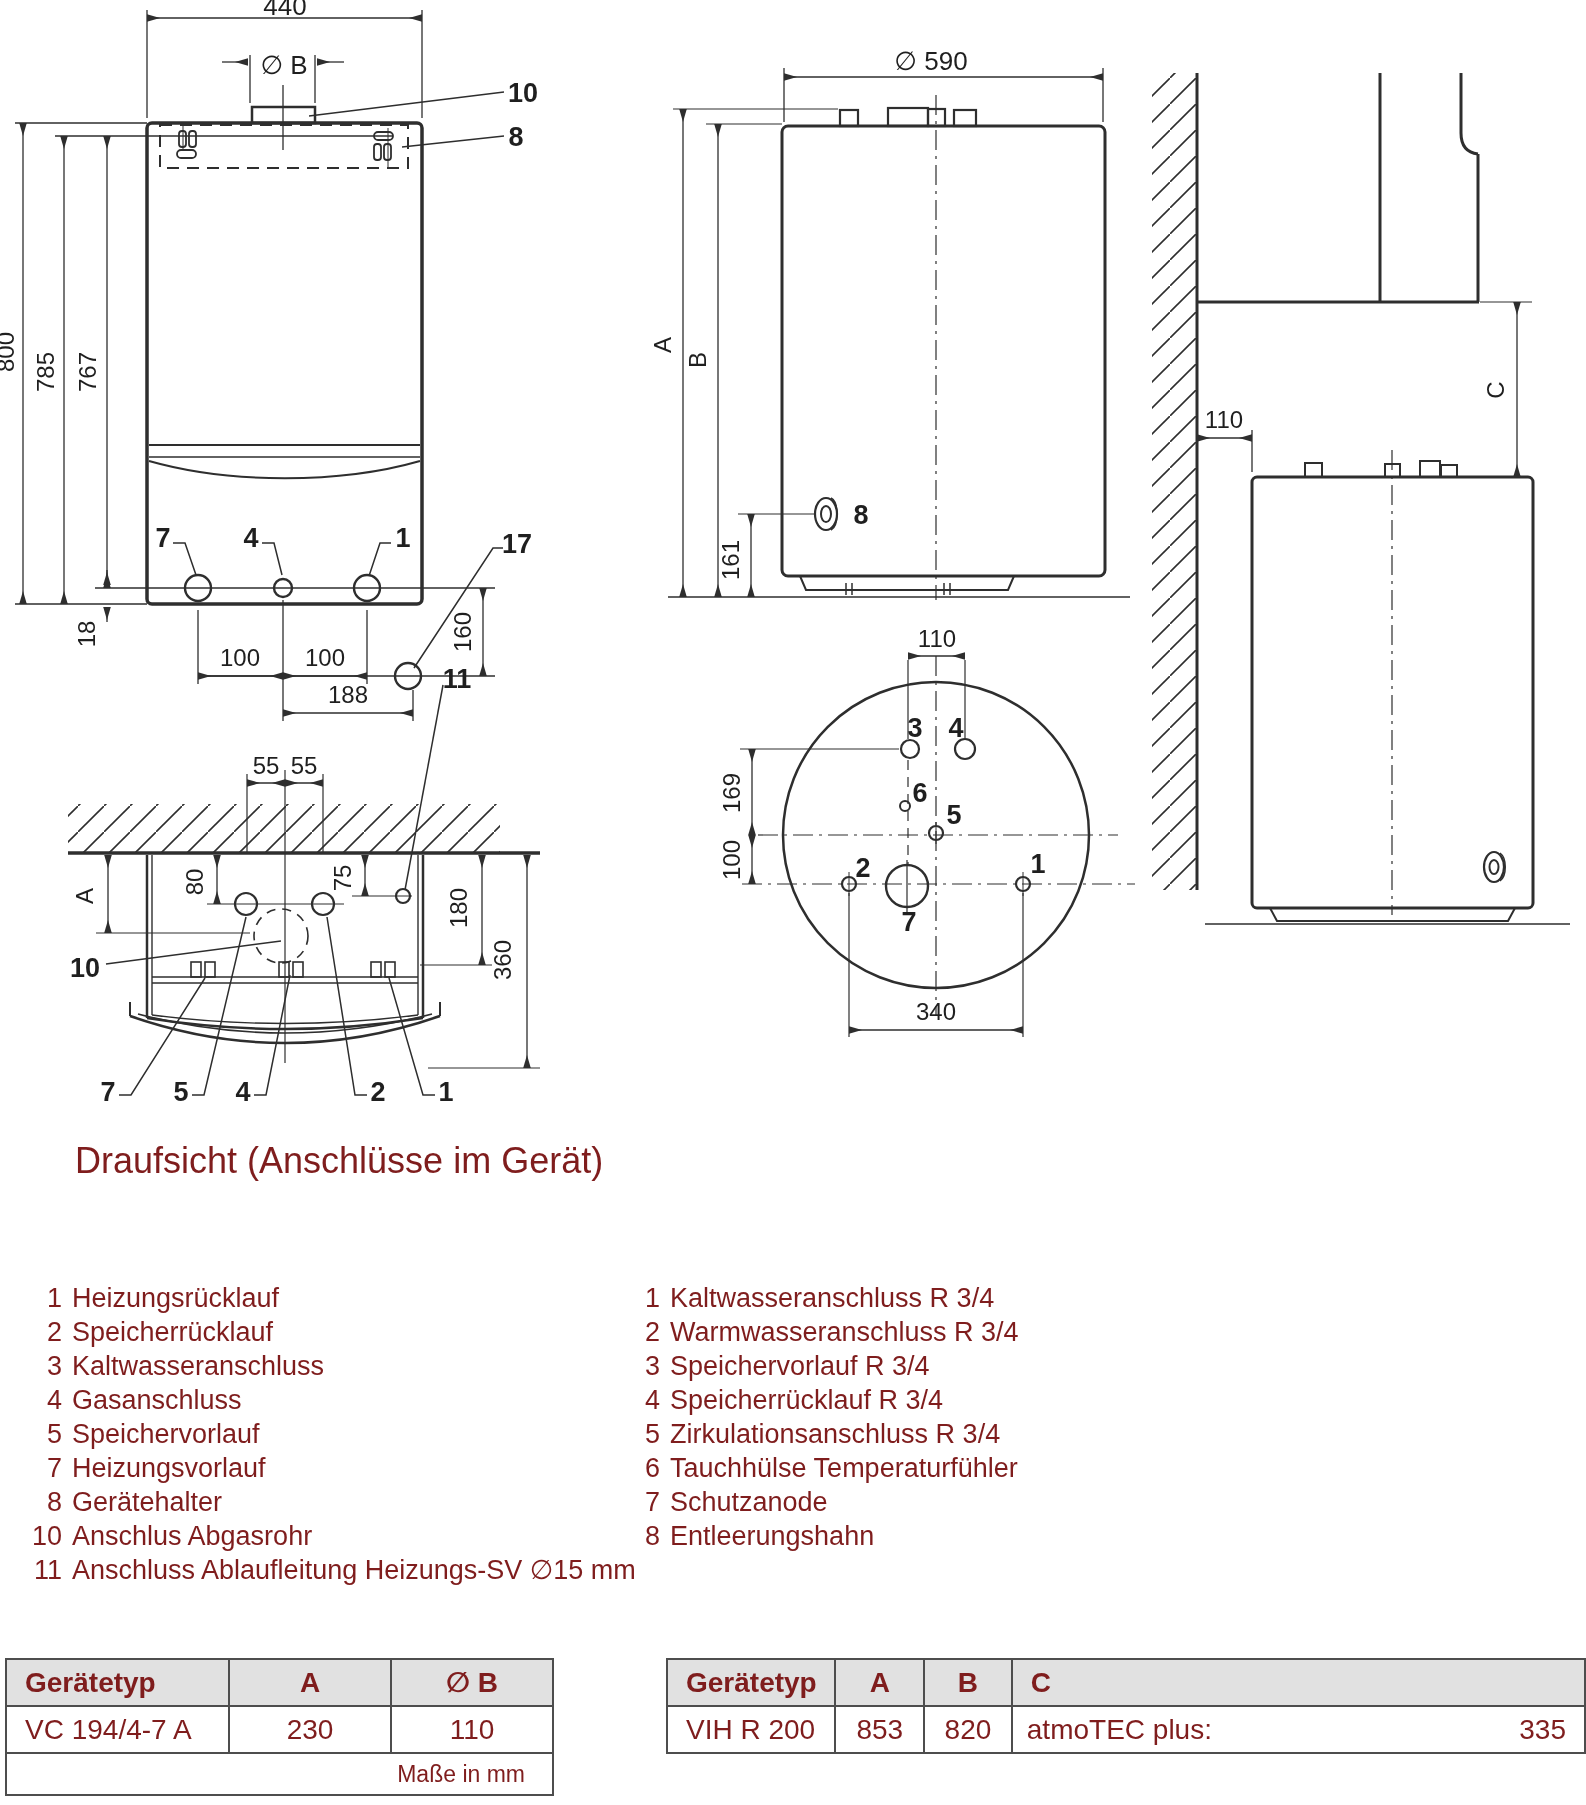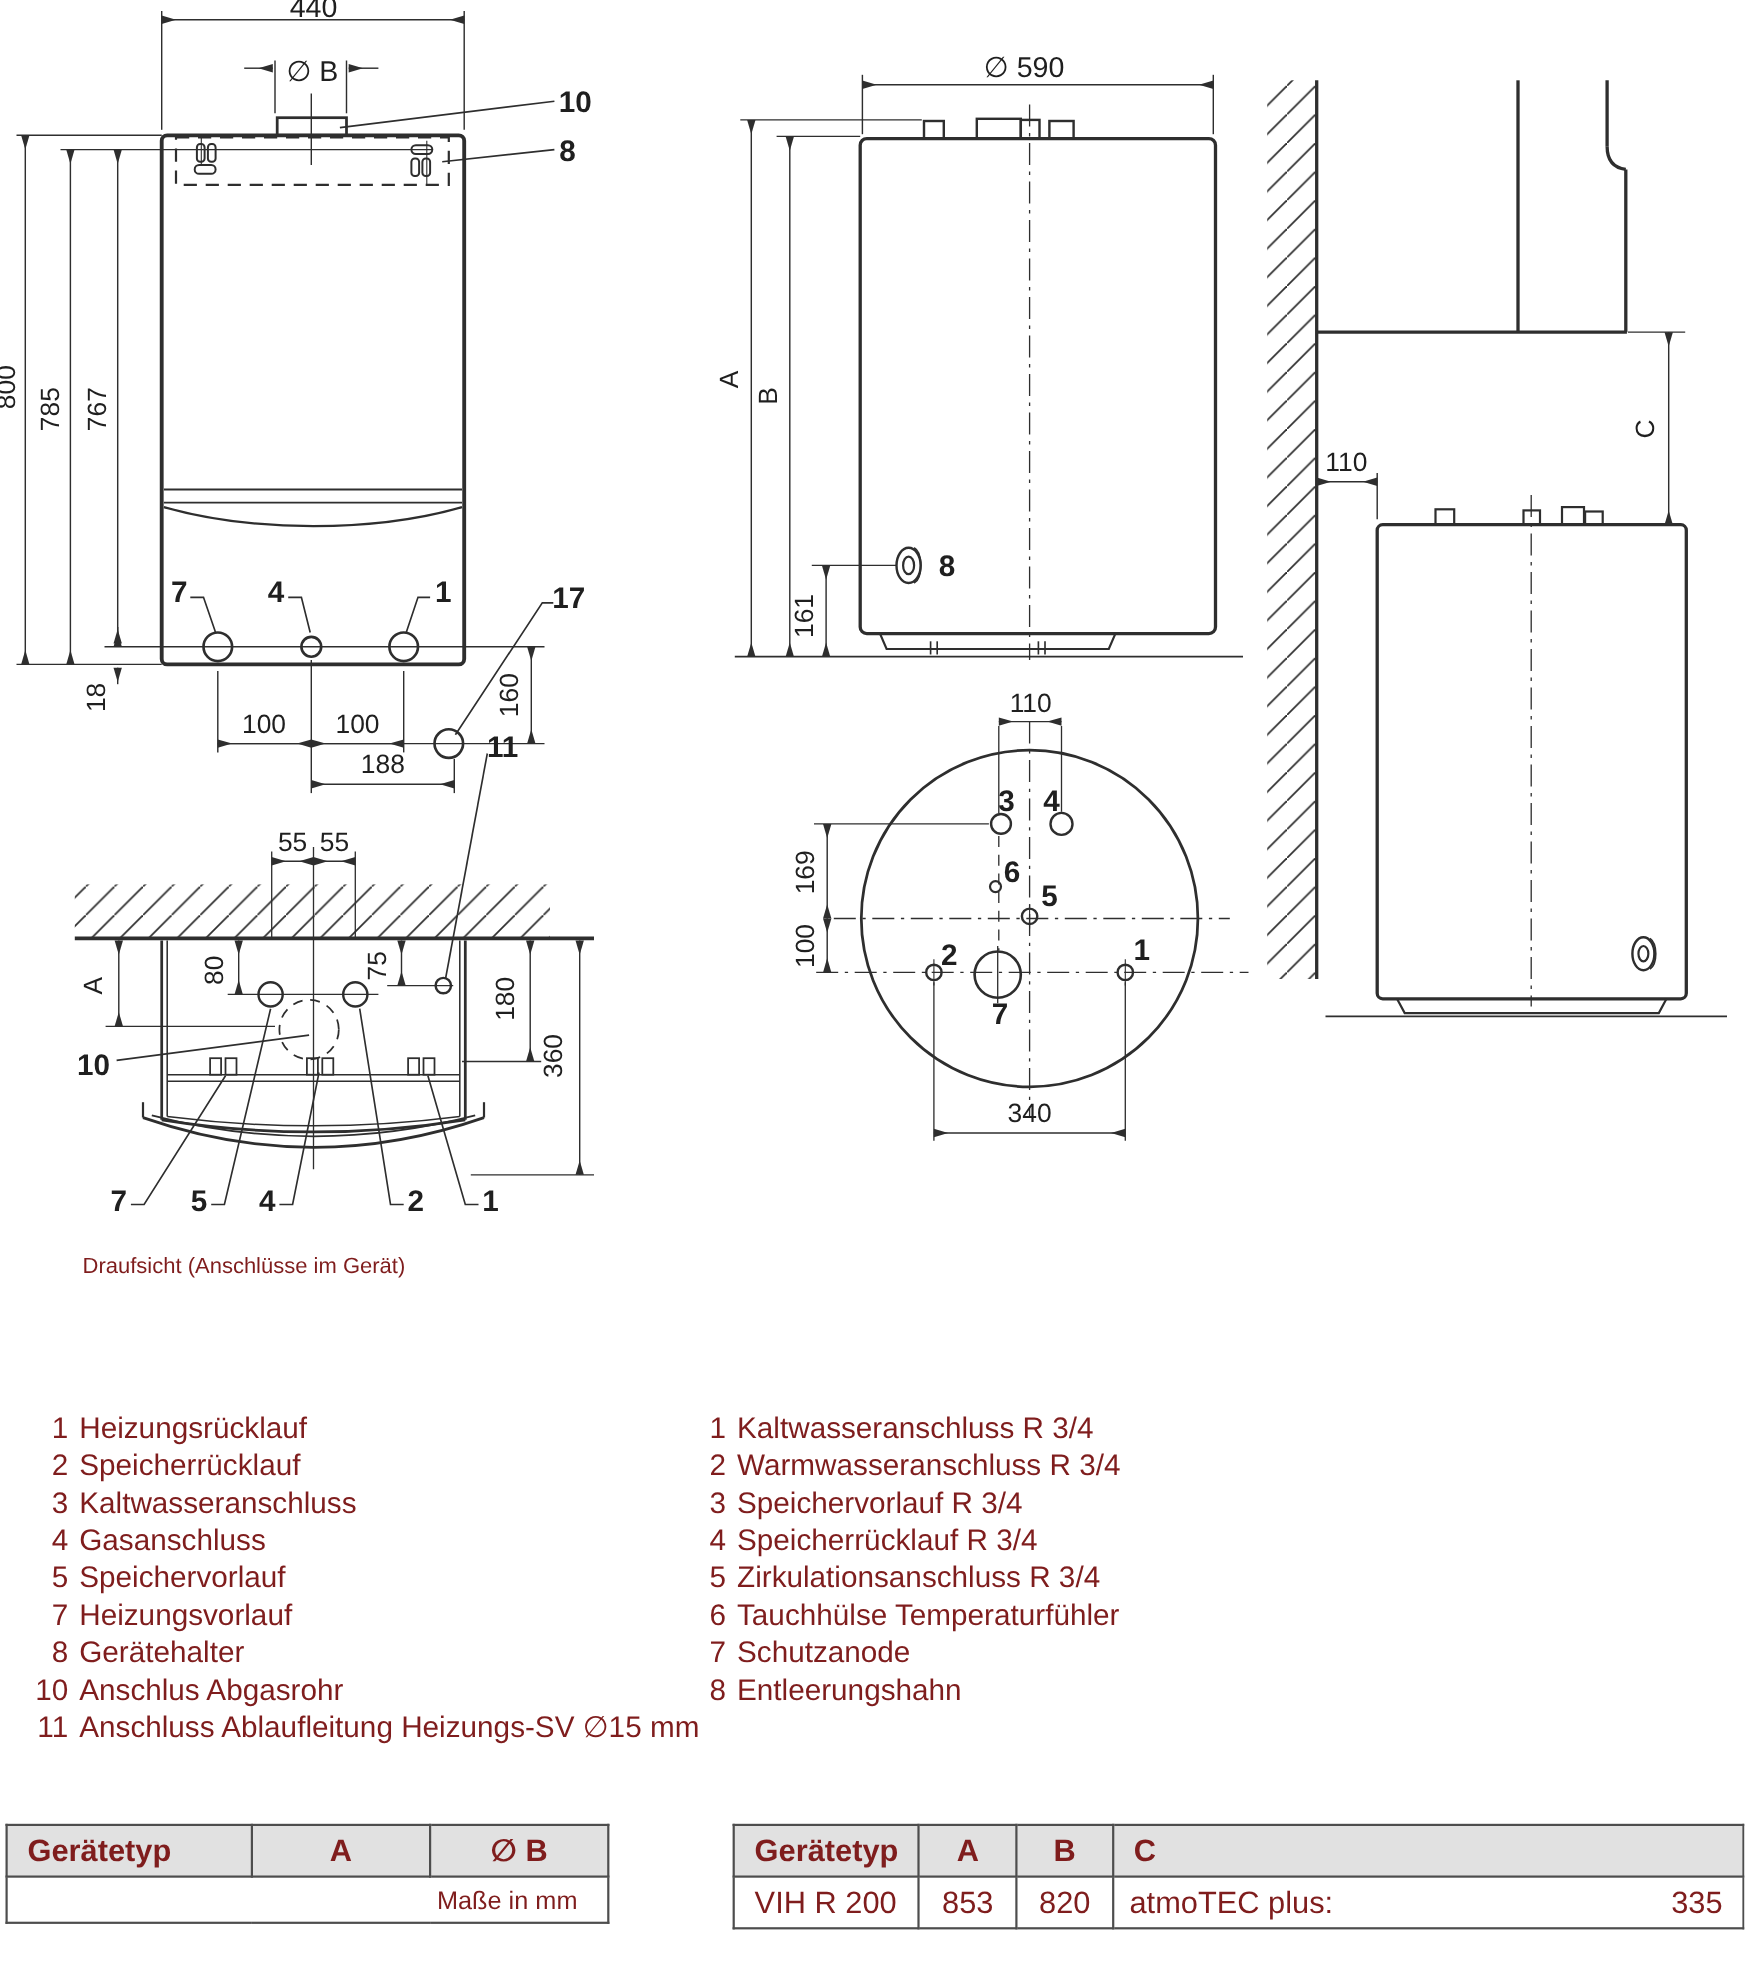--- a/index.html
+++ b/index.html
@@ -2,21 +2,21 @@
 <html><head>
 <meta charset="utf-8">
 <style>
   html,body{margin:0;padding:0;background:#fff;}
   #page{position:relative;width:1586px;height:1805px;background:#fff;overflow:hidden;
         font-family:"Liberation Sans","DejaVu Sans",sans-serif;color:#7f1d1d;}
   svg text{fill:#1f1f1f;stroke:none;}
   .dim{font-size:24px;}
   .dim2{font-size:26px;}
   .num{font-size:27px;font-weight:bold;}
-  .caption{position:absolute;left:75px;top:1140px;font-size:20px;}
+  .caption{position:absolute;left:75px;top:1140px;font-size:36px;}
   .legend{position:absolute;top:1281px;font-size:27px;line-height:34px;}
   .legend.left{left:26px;}
   .legend.right{left:640px;}
   .lrow{display:flex;white-space:pre;}
   .legend.left .lnum{display:inline-block;width:36px;text-align:right;}
   .legend.right .lnum{display:inline-block;width:20px;text-align:right;}
   .ltxt{margin-left:10px;}
   table.spec{position:absolute;border-collapse:collapse;font-size:28px;}
   table.spec th,table.spec td{border:2px solid #4d4d4d;height:45px;padding:0;}
   table.spec th{background:#e1e1e1;text-align:center;font-weight:bold;}
@@ -331,20 +331,25 @@
 <table class="spec" id="t-left">
   <thead>
     <tr>
       <th class="c0 l">Gerätetyp</th>
       <th class="c1">A</th>
       <th class="c2">∅ B</th>
     </tr>
   </thead>
   <tbody>
     <tr>
+      <td class="l">VC 194/4-7 A</td>
+      <td>230</td>
+      <td>110</td>
+    </tr>
+    <tr>
       <td class="foot" colspan="3">Maße in mm</td>
     </tr>
   </tbody>
 </table>
 
 
 <table class="spec" id="t-right">
   <thead>
     <tr>
       <th class="c0 l">Gerätetyp</th>

